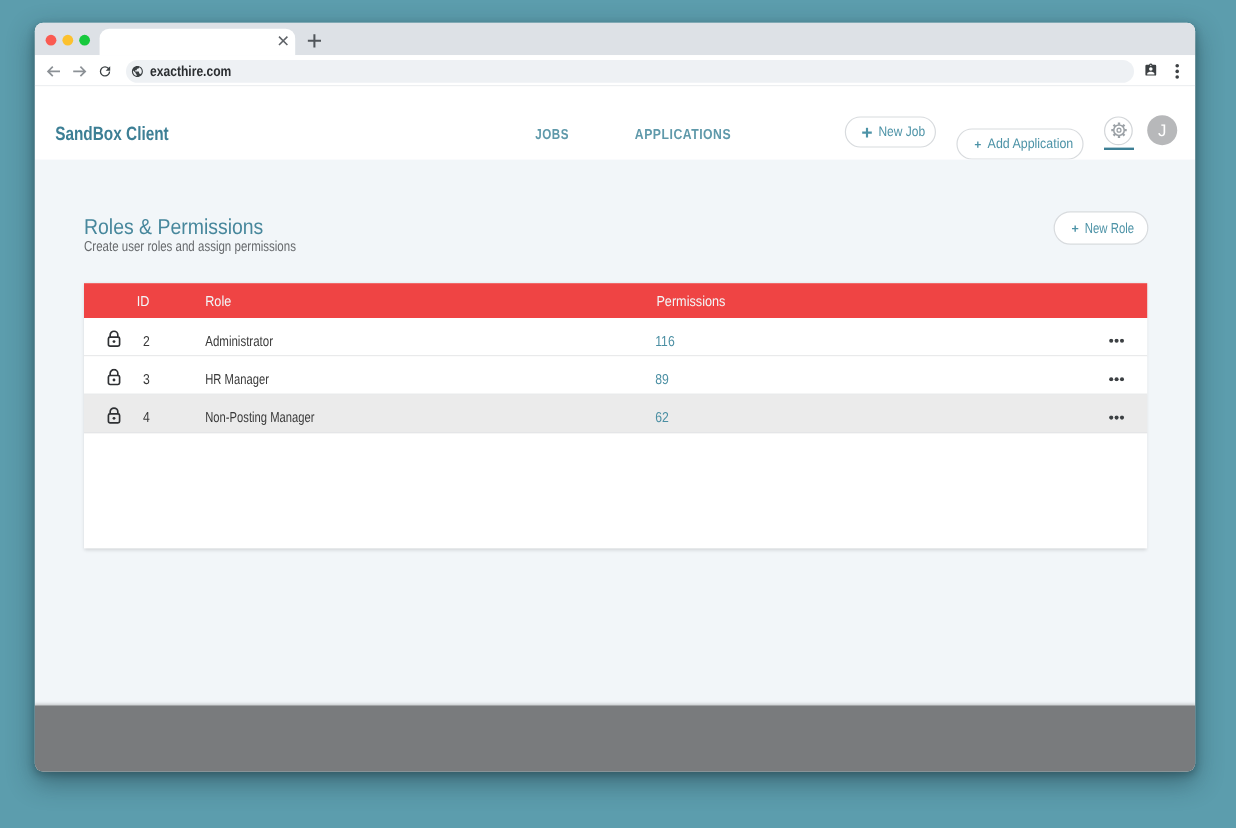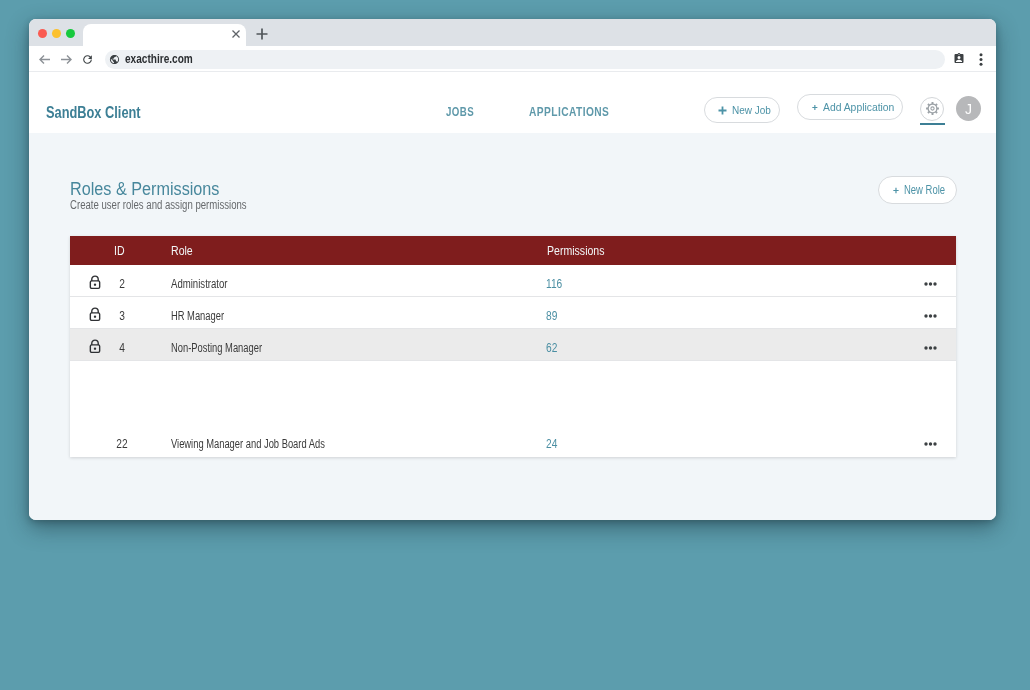--- a/index.html
+++ b/index.html
@@ -1,19 +1,19 @@
 <!DOCTYPE html>
 <html><head>
 <meta charset="utf-8">
 <style>
 * { margin:0; padding:0; box-sizing:border-box; }
 html,body { width:1030px; height:690px; overflow:hidden; }
 body { background:#5c9dad; font-family:"Liberation Sans", sans-serif; position:relative; }
 .window {
-  position:absolute; left:29px; top:19px; width:967px; height:501px;
+  position:absolute; left:29px; top:19px; width:967px; height:624px;
   border-radius:7px; background:#fff;
   box-shadow:0 8px 22px rgba(20,40,48,0.45), 0 2px 6px rgba(20,40,48,0.3);
   overflow:hidden;
 }
 .window > div, .window > svg { position:absolute; }
 .tabbar { left:0; top:0; width:967px; height:27px; background:#dde1e6; }
 .tl { top:10px; width:9px; height:9px; border-radius:50%; position:absolute; }
 .tab { left:54px; top:5px; width:163px; height:22px; background:#fff; border-radius:8px 8px 0 0; }
 .urlrow { left:0; top:27px; width:967px; height:26px; background:#fff; border-bottom:1px solid #e9ebee; }
 .urlpill { left:76px; top:31px; width:840px; height:19px; border-radius:10px; background:#eef1f4; }
@@ -28,21 +28,21 @@
 .pillbtn .plussvg { margin-right:5px; }
 .pillbtn .lbl { display:inline-block; transform:scaleX(0.87); transform-origin:0 50%; }
 .gearcirc { left:891px; top:77.5px; width:24px; height:24px; border:1px solid #d3d6d9; border-radius:50%; display:flex; align-items:center; justify-content:center; }
 .gearline { left:891px; top:104px; width:25px; height:2px; background:#3d7f95; }
 .avatar { -webkit-font-smoothing:antialiased; left:927px; top:77px; width:25px; height:25px; border-radius:50%; background:#b7b8ba; color:#fff; font-size:14px; display:flex; align-items:center; justify-content:center; }
 .content { left:0; top:114px; width:967px; height:455px; background:#f2f6f9; }
 .h1 { left:41px; top:161px; font-size:18px; line-height:18px; color:#47879c; display:inline-block; transform:scaleX(0.90); transform-origin:0 0; }
 .sub { left:41px; top:180px; font-size:12px; line-height:12px; color:#66696c; display:inline-block; transform:scaleX(0.80); transform-origin:0 0; }
 .newrole { left:849px; top:157px; width:79px; height:28px; border-radius:14px; }
 .table { left:41px; top:217px; width:886px; height:221px; background:#fff; box-shadow:0 1px 3px rgba(0,0,0,0.15); }
-.thead { position:absolute; left:41px; top:217px; width:886px; height:29px; background:#7f1d1d; color:#f2f7f8; font-size:12px; }
+.thead { position:absolute; left:41px; top:217px; width:886px; height:29px; background:#ef4444; color:#f2f7f8; font-size:12px; }
 .thead span { position:absolute; top:9px; font-size:12px; line-height:12px; transform:scaleX(0.88); transform-origin:0 0; }
 .row { position:absolute; left:41px; width:886px; height:32px; background:#fff; border-bottom:1px solid #e4e5e7; font-size:12px; color:#3a3a3a; }
 .row.hl { background:#ebebeb; }
 .row .id { position:absolute; left:37px; top:13px; width:30px; text-align:center; line-height:12px; transform:scaleX(0.85); }
 .row .role { position:absolute; left:101px; top:13px; line-height:12px; transform:scaleX(0.78); transform-origin:0 0; }
 .row .perm { position:absolute; left:476px; top:13px; color:#4b8fa3; line-height:12px; transform:scaleX(0.85); transform-origin:0 0; }
 .row .dots { position:absolute; left:854px; top:17px; }
 .row .dots svg { display:block; }
 .row .lock { position:absolute; left:18px; top:9.5px; }
 .graybottom { left:0; top:569px; width:967px; height:78px; background:#797b7d; box-shadow:0 -1px 3px rgba(0,0,0,0.2); border-radius:0 0 7px 7px; }
@@ -89,21 +89,21 @@
   <div class="appheader"></div>
   <div class="logo">SandBox Client</div>
   <div class="navlink" style="left:417px;transform:scaleX(0.81)">JOBS</div>
   <div class="navlink" style="left:500px;transform:scaleX(0.85)">APPLICATIONS</div>
   <div class="pillbtn" style="left:675px;top:78px;width:76px;padding-left:10px">
       <svg class="plussvg" width="9" height="9" viewBox="0 0 9 9">
         <path d="M4.5 0.5 V8.5 M0.5 4.5 H8.5" stroke="#4d93a7" stroke-width="1.8"></path>
       </svg>
       <span class="lbl">New Job</span>
     </div>
-  <div class="pillbtn" style="left:768px;top:75px;width:106px;padding-left:14px">
+  <div class="pillbtn" style="left:768px;top:88px;width:106px;padding-left:14px">
       <svg class="plussvg" width="9" height="9" viewBox="0 0 9 9">
         <path d="M4.5 0.5 V8.5 M0.5 4.5 H8.5" stroke="#4d93a7" stroke-width="1.8"></path>
       </svg>
       <span class="lbl" style="transform:scaleX(0.9)">Add Application</span>
     </div>
   <div class="gearcirc">
     <svg width="15" height="15" viewBox="0 0 24 24" fill="none" stroke="#9ba1a6">
       <circle cx="12" cy="12" r="7" stroke-width="2.1"></circle>
       <circle cx="12" cy="12" r="2.6" stroke-width="1.7"></circle>
       <g stroke-width="3.1">
@@ -183,26 +183,14 @@
       <span class="role">Non-Posting Manager</span>
       <span class="perm">62</span>
       <span class="dots">
         <svg width="13" height="4" viewBox="0 0 13 4">
           <circle cx="2" cy="2" r="1.7" fill="#3c4043"></circle>
           <circle cx="6.5" cy="2" r="1.7" fill="#3c4043"></circle>
           <circle cx="11" cy="2" r="1.7" fill="#3c4043"></circle>
         </svg>
       </span>
   </div>
-  <div class="row" style="top:406px;border-bottom:none">
-    <span class="id">22</span>
-      <span class="role">Viewing Manager and Job Board Ads</span>
-      <span class="perm">24</span>
-      <span class="dots">
-        <svg width="13" height="4" viewBox="0 0 13 4">
-          <circle cx="2" cy="2" r="1.7" fill="#3c4043"></circle>
-          <circle cx="6.5" cy="2" r="1.7" fill="#3c4043"></circle>
-          <circle cx="11" cy="2" r="1.7" fill="#3c4043"></circle>
-        </svg>
-      </span>
-  </div>
   <div class="graybottom"></div>
 </div>
 
 </body></html>

